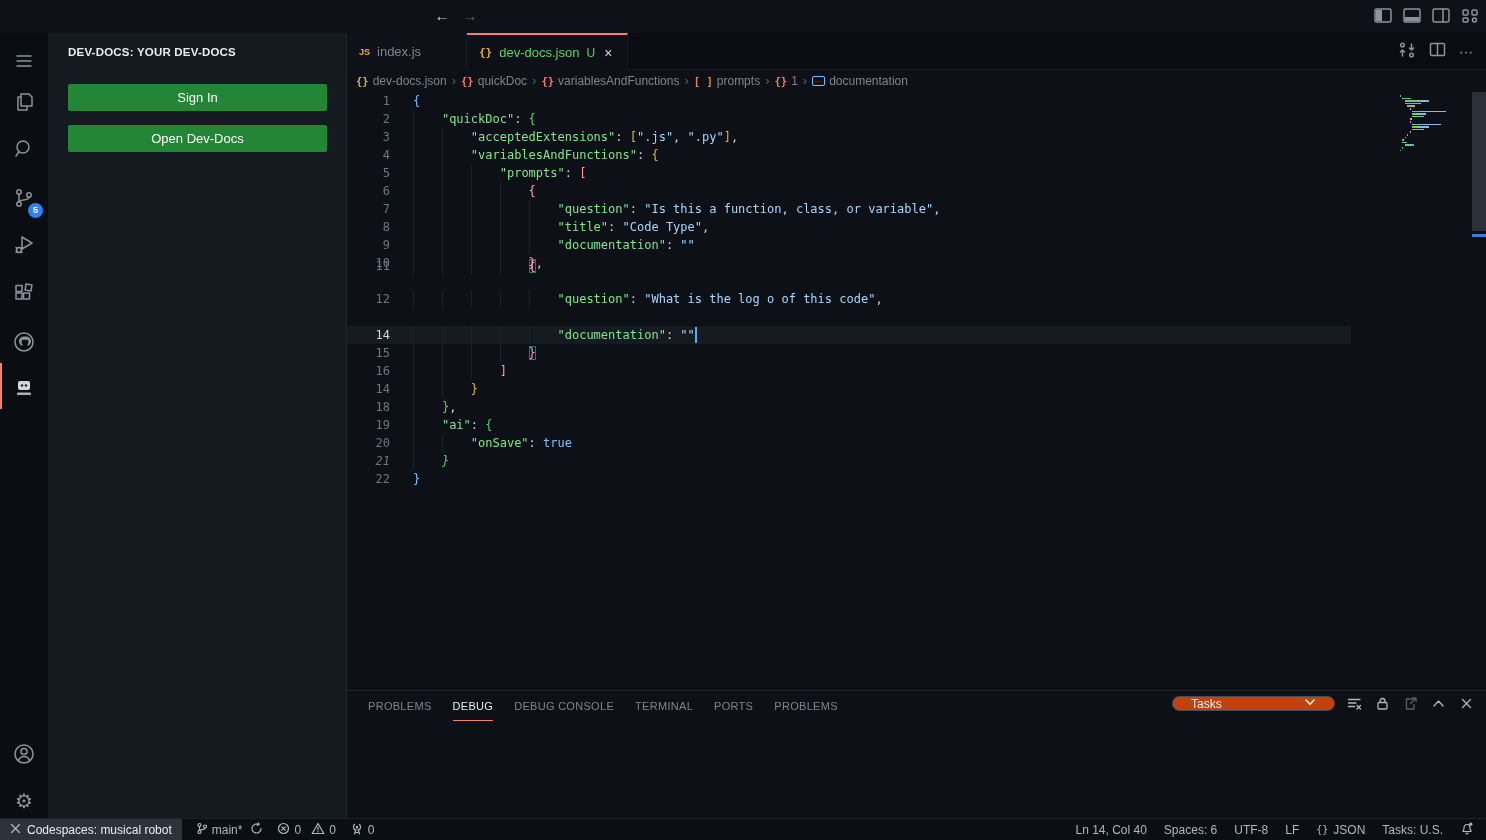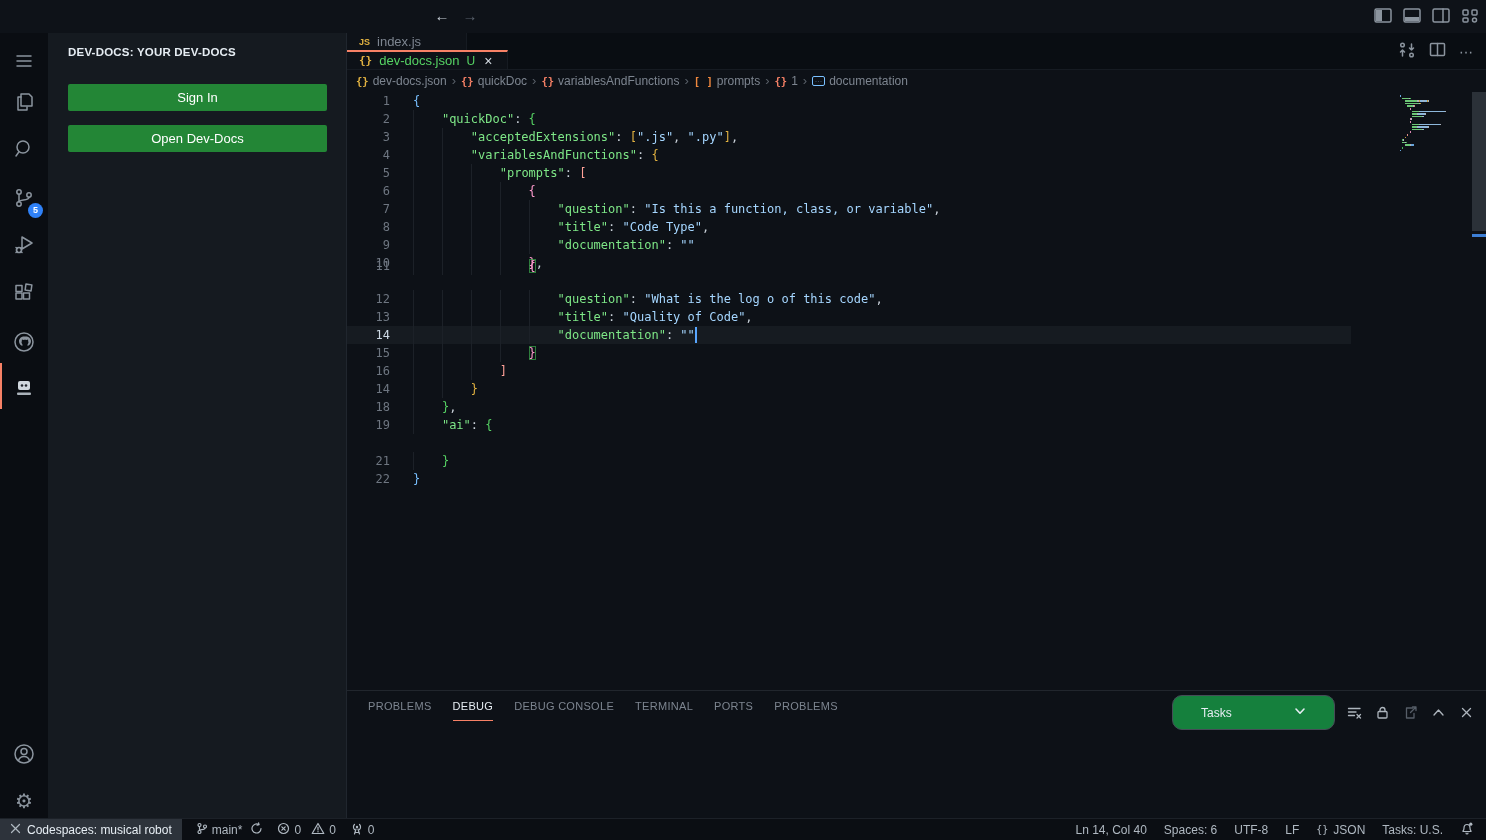--- a/index.html
+++ b/index.html
@@ -31,21 +31,21 @@
              border-right:1px solid #20262e; }
   .sb-header { position:absolute; left:20px; top:13px; color:#e6edf3; font-size:11.5px;
                font-weight:bold; letter-spacing:.2px; }
   .sb-btn { position:absolute; left:20px; width:259px; height:27px; background:#238636;
             color:#fff; border:none; border-radius:2px; font-size:13px;
             font-family:"Liberation Sans",sans-serif; cursor:pointer; }
   .sb-btn.b1 { top:51px; } .sb-btn.b2 { top:92px; }
 
   .editor-col { position:relative; flex:1; display:flex; flex-direction:column; background:#0d1117; }
   .tabbar { position:relative; height:37px; background:#090d12; display:flex;
-            border-bottom:1px solid #161b22;flex-direction:column; }
+            border-bottom:1px solid #161b22; }
   .tab { position:relative; height:37px; display:flex; align-items:center; gap:7px;
          padding:0 12px; font-size:13px; border-right:1px solid #161b22; }
   .tab.inactive { background:#0e1218; color:#7d8590; width:120px; }
   .tab.active { background:#0d1117; color:#56d364; width:161px; border-top:2px solid #f78166; }
   .js-badge { color:#e3b341; font-size:9px; font-weight:bold; }
   .braces-ic { font-family:"DejaVu Sans Mono",monospace; color:#e3b341; font-size:11px; font-weight:bold; }
   .tab-flag { color:#56d364; font-size:12px; }
   .tab-close { color:#d6dde4; font-size:14px; margin-left:2px; cursor:pointer; }
   .editor-actions { position:absolute; right:12px; top:0; height:37px; display:flex;
                     align-items:center; gap:13px; color:#8b949e; }
@@ -76,23 +76,23 @@
   .sb-thumb { position:absolute; left:0; top:1px; width:14px; height:139px;
               background:rgba(110,118,129,0.32); }
   .sb-cursor-mark { position:absolute; left:0; top:143px; width:14px; height:3px; background:#3d7fd6; }
 
   .panel { border-top:1px solid #21262d; background:#0d1117; height:128px; position:relative; }
   .panel-tabs { display:flex; gap:21px; padding-left:21px; height:30px; align-items:center; }
   .ptab { font-size:11px; letter-spacing:.3px; color:#7d8590; height:30px;
           display:flex; align-items:center; }
   .ptab.active { color:#e6edf3; border-bottom:1.5px solid #f78166; }
   .panel-right { position:absolute; right:11px; top:4px; display:flex; align-items:center; gap:11px; }
-  .tasks-select { width:163px; height:35px; border:1px solid #454d57; border-radius:10px;
-                  background:#15803d; color:#e6edf3; font-size:12px; display:flex;
-                  align-items:center; justify-content:space-between; padding:0 28px; }
+  .tasks-select { width:163px; height:15px; border:1px solid #454d57; border-radius:10px;
+                  background:#c2410c; color:#e6edf3; font-size:12px; display:flex;
+                  align-items:center; justify-content:space-between; padding:0 18px; }
   .picon { width:17px; height:17px; display:flex; align-items:center; justify-content:center; }
 
   .statusbar { position:relative; height:22px; background:#0b0e13; border-top:1px solid #1c2128;
                display:flex; align-items:center; font-size:12px; color:#afb8c1; }
   .st-left { display:flex; align-items:center; height:100%; }
   .st-remote { background:#2d333b; color:#e6edf3; height:100%; display:flex; align-items:center;
                gap:6px; padding:0 10px; }
   .st-item { display:flex; align-items:center; gap:4px; margin-left:14px; }
   .st-right { position:absolute; right:12px; display:flex; align-items:center; gap:17px; }
   .st-json-ic { font-family:"DejaVu Sans Mono",monospace; font-size:10px; color:#afb8c1; }
@@ -470,29 +470,20 @@
         </div>
         <div class="code-row" style="top: 199px;">
           <div class="guide" style="left: 66px;"></div>
           <div class="guide" style="left: 94.8984px;"></div>
           <div class="guide" style="left: 123.797px;"></div>
           <div class="guide" style="left: 152.695px;"></div>
           <div class="guide" style="left: 181.594px;"></div>
           <span class="ln">12</span>
           <span class="code-text"><span>                    </span><span style="color: rgb(126, 231, 135);">"question"</span><span style="color: rgb(201, 209, 217);">: </span><span style="color: rgb(165, 214, 255);">"What is the log o of this code"</span><span style="color: rgb(201, 209, 217);">,</span></span>
         </div>
-        <div class="code-row" style="top: 217px;">
-          <div class="guide" style="left: 66px;"></div>
-          <div class="guide" style="left: 94.8984px;"></div>
-          <div class="guide" style="left: 123.797px;"></div>
-          <div class="guide" style="left: 152.695px;"></div>
-          <div class="guide" style="left: 181.594px;"></div>
-          <span class="ln">13</span>
-          <span class="code-text"><span>                    </span><span style="color: rgb(126, 231, 135);">"title"</span><span style="color: rgb(201, 209, 217);">: </span><span style="color: rgb(165, 214, 255);">"Quality of Code"</span><span style="color: rgb(201, 209, 217);">,</span></span>
-        </div>
         <div class="code-row cur-line" style="top: 235px;">
           <div class="guide" style="left: 66px;"></div>
           <div class="guide" style="left: 94.8984px;"></div>
           <div class="guide" style="left: 123.797px;"></div>
           <div class="guide" style="left: 152.695px;"></div>
           <div class="guide" style="left: 181.594px;"></div>
           <span class="ln active">14</span>
           <span class="code-text"><span>                    </span><span style="color: rgb(126, 231, 135);">"documentation"</span><span style="color: rgb(201, 209, 217);">: </span><span style="color: rgb(165, 214, 255);">""</span></span>
           <div class="cursor" style="left: 347.759px;"></div>
         </div>
@@ -520,21 +511,27 @@
         <div class="code-row" style="top: 307px;">
           <div class="guide" style="left: 66px;"></div>
           <span class="ln">18</span>
           <span class="code-text"><span>    </span><span style="color: rgb(86, 211, 100);">}</span><span style="color: rgb(201, 209, 217);">,</span></span>
         </div>
         <div class="code-row" style="top: 325px;">
           <div class="guide" style="left: 66px;"></div>
           <span class="ln">19</span>
           <span class="code-text"><span>    </span><span style="color: rgb(126, 231, 135);">"ai"</span><span style="color: rgb(201, 209, 217);">: </span><span style="color: rgb(86, 211, 100);">{</span></span>
         </div>
-        <div class="code-row" style="top: 361px;">
+        <div class="code-row" style="top: 343px;">
+          <div class="guide" style="left: 66px;"></div>
+          <div class="guide" style="left: 94.8984px;"></div>
+          <span class="ln">20</span>
+          <span class="code-text"><span>        </span><span style="color: rgb(126, 231, 135);">"onSave"</span><span style="color: rgb(201, 209, 217);">: </span><span style="color: rgb(121, 192, 255);">true</span></span>
+        </div>
+        <div class="code-row" style="top: 361px; font-style: italic;">
           <div class="guide" style="left: 66px;"></div>
           <span class="ln">21</span>
           <span class="code-text"><span>    </span><span style="color: rgb(86, 211, 100);">}</span></span>
         </div>
         <div class="code-row" style="top: 379px;">
           <span class="ln">22</span>
           <span class="code-text"><span></span><span style="color: rgb(121, 192, 255);">}</span></span>
         </div>
       </div>
 

